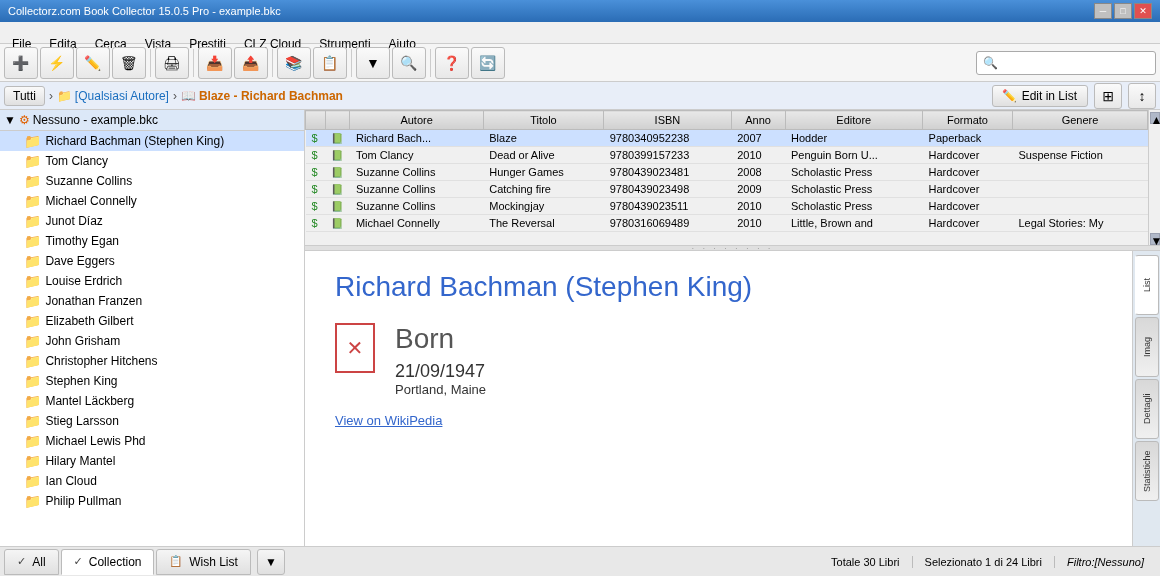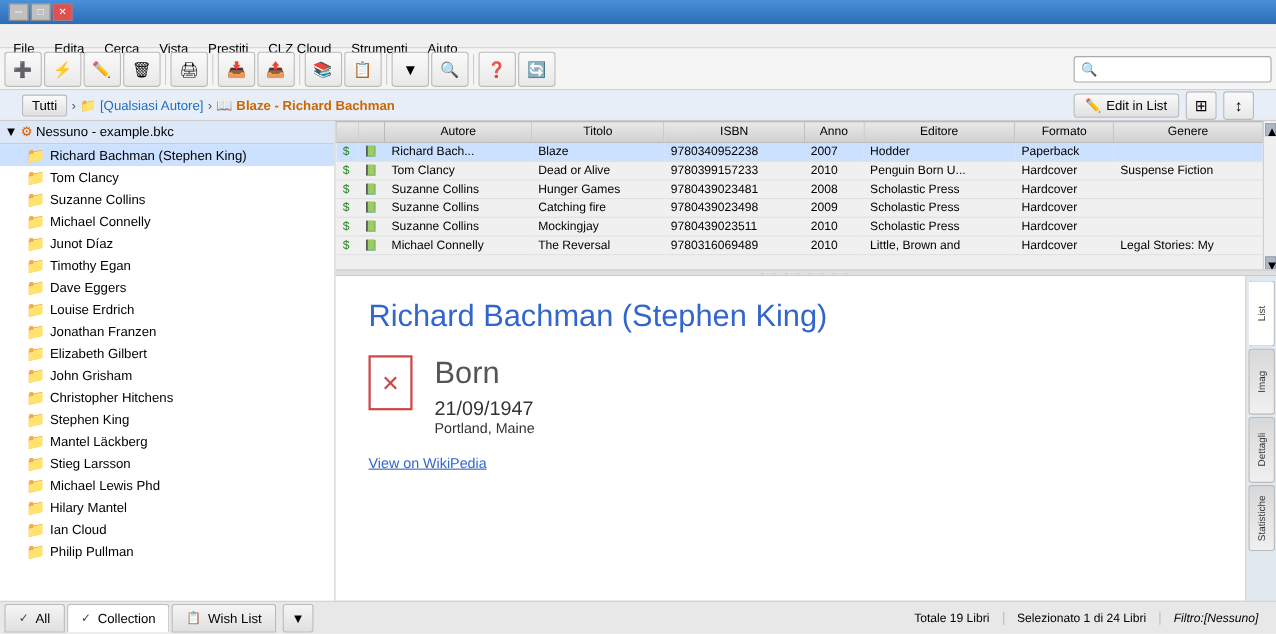--- a/index.html
+++ b/index.html
@@ -75,21 +75,21 @@
       font-size: 12px;
     }
 
     
     .breadcrumb {
       background: #e8eef8;
       border-bottom: 1px solid #ccc;
       height: 28px;
       display: flex;
       align-items: center;
-      padding: 0 20px;
+      padding: 0 4px;
       gap: 4px;
       font-size: 12px;
     }
     .breadcrumb-btn {
       background: linear-gradient(to bottom, #fafafa, #e0e0e0);
       border: 1px solid #bbb;
       border-radius: 3px;
       padding: 2px 8px;
       cursor: pointer;
       font-size: 12px;
@@ -297,20 +297,21 @@
       font-size: 11px;
       height: 100%;
       display: flex;
       align-items: center;
     }
   </style>
 </head>
 <body>
 
 <div class="title-bar">
+  <span>Collectorz.com Book Collector 15.0.5 Pro - example.bkc</span>
   <div class="title-bar-controls">
     <div class="title-btn">─</div>
     <div class="title-btn">□</div>
     <div class="title-btn close">✕</div>
   </div>
 </div>
 
 <div class="menu-bar">
   <span class="menu-item">File</span>
   <span class="menu-item">Edita</span>
@@ -594,17 +595,17 @@
   <div class="bottom-tab active">
     <span class="bottom-tab-icon">✓</span>
     <span>Collection</span>
   </div>
   <div class="bottom-tab">
     <span class="bottom-tab-icon">📋</span>
     <span>Wish List</span>
   </div>
   <div class="view-selector">▼</div>
   <div style="margin-left:auto; display:flex;">
-    <div class="status-segment">Totale 19 Libri</div>
+    <div class="status-segment">Totale 30 Libri</div>
     <div class="status-segment">Selezionato 1 di 24 Libri</div>
     <div class="status-segment" style="border-right:none;font-style:italic;">Filtro:[Nessuno]</div>
   </div>
 </div>
 
 </body></html>

